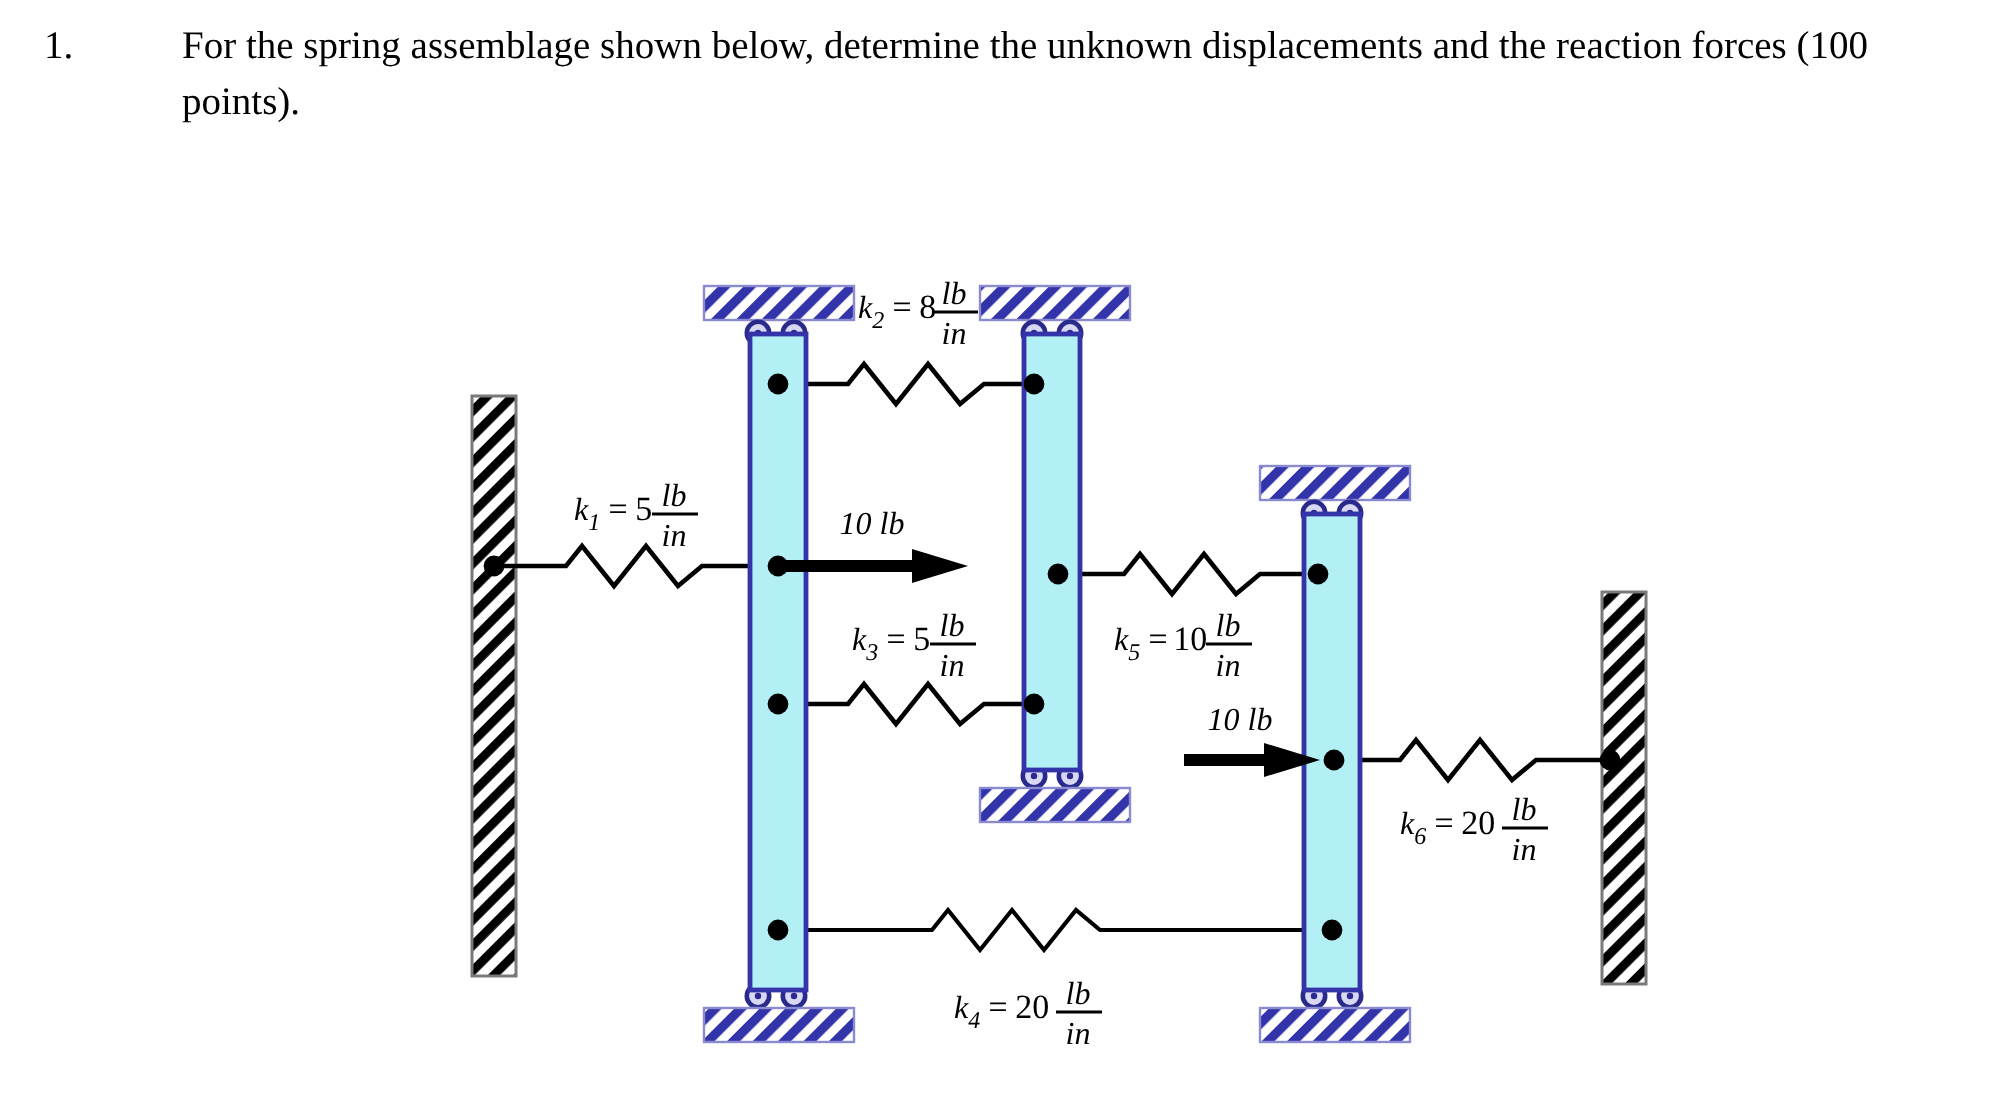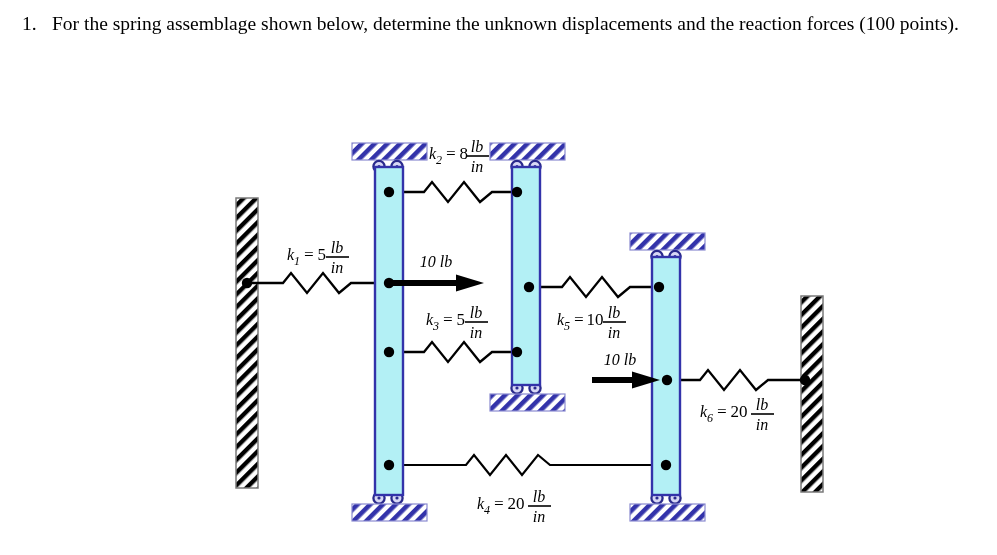--- a/index.html
+++ b/index.html
@@ -24,20 +24,21 @@
     line-height: 1.45;
     display: flex;
     align-items: flex-start;
   }
   #problem-number {
     width: 30px;
     flex: 0 0 30px;
   }
   #problem-text {
     flex: 1 1 auto;
+    margin-left: 39px;
   }
   #figure-area {
     position: absolute;
     left: 0;
     top: 95px;
     width: 997px;
     height: 460px;
   }
   svg { display: block; }
   .lbl {

